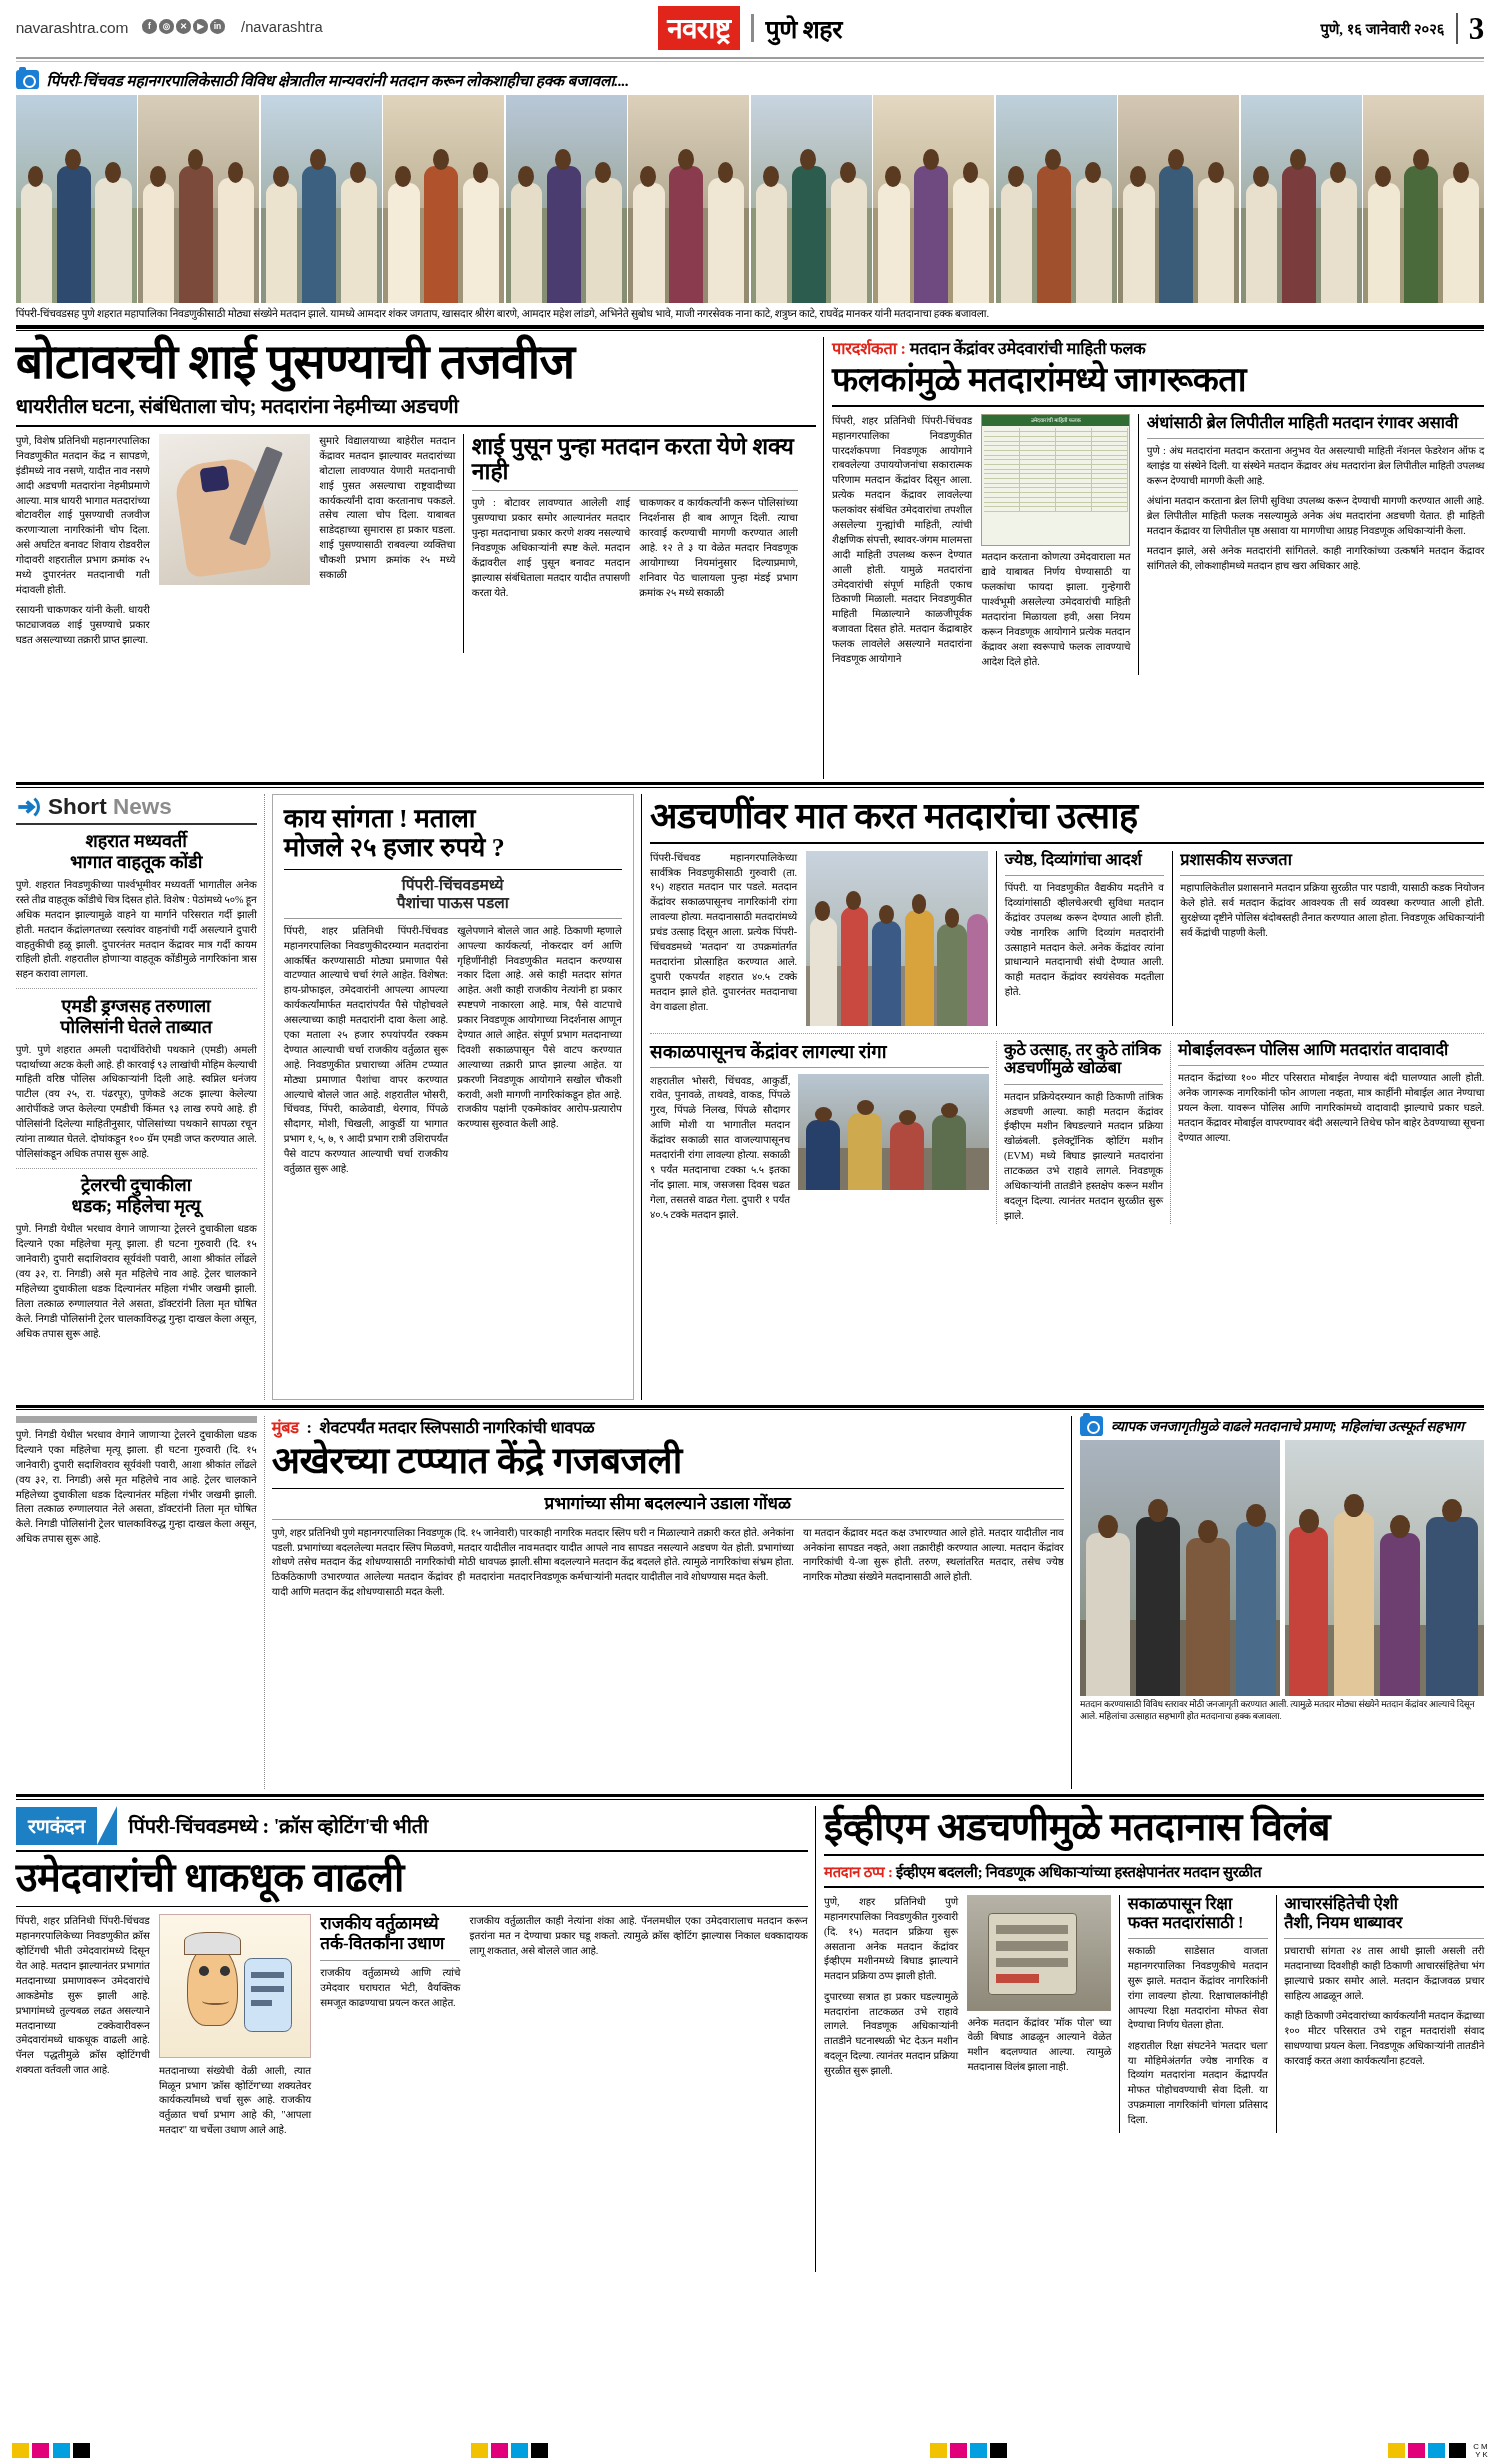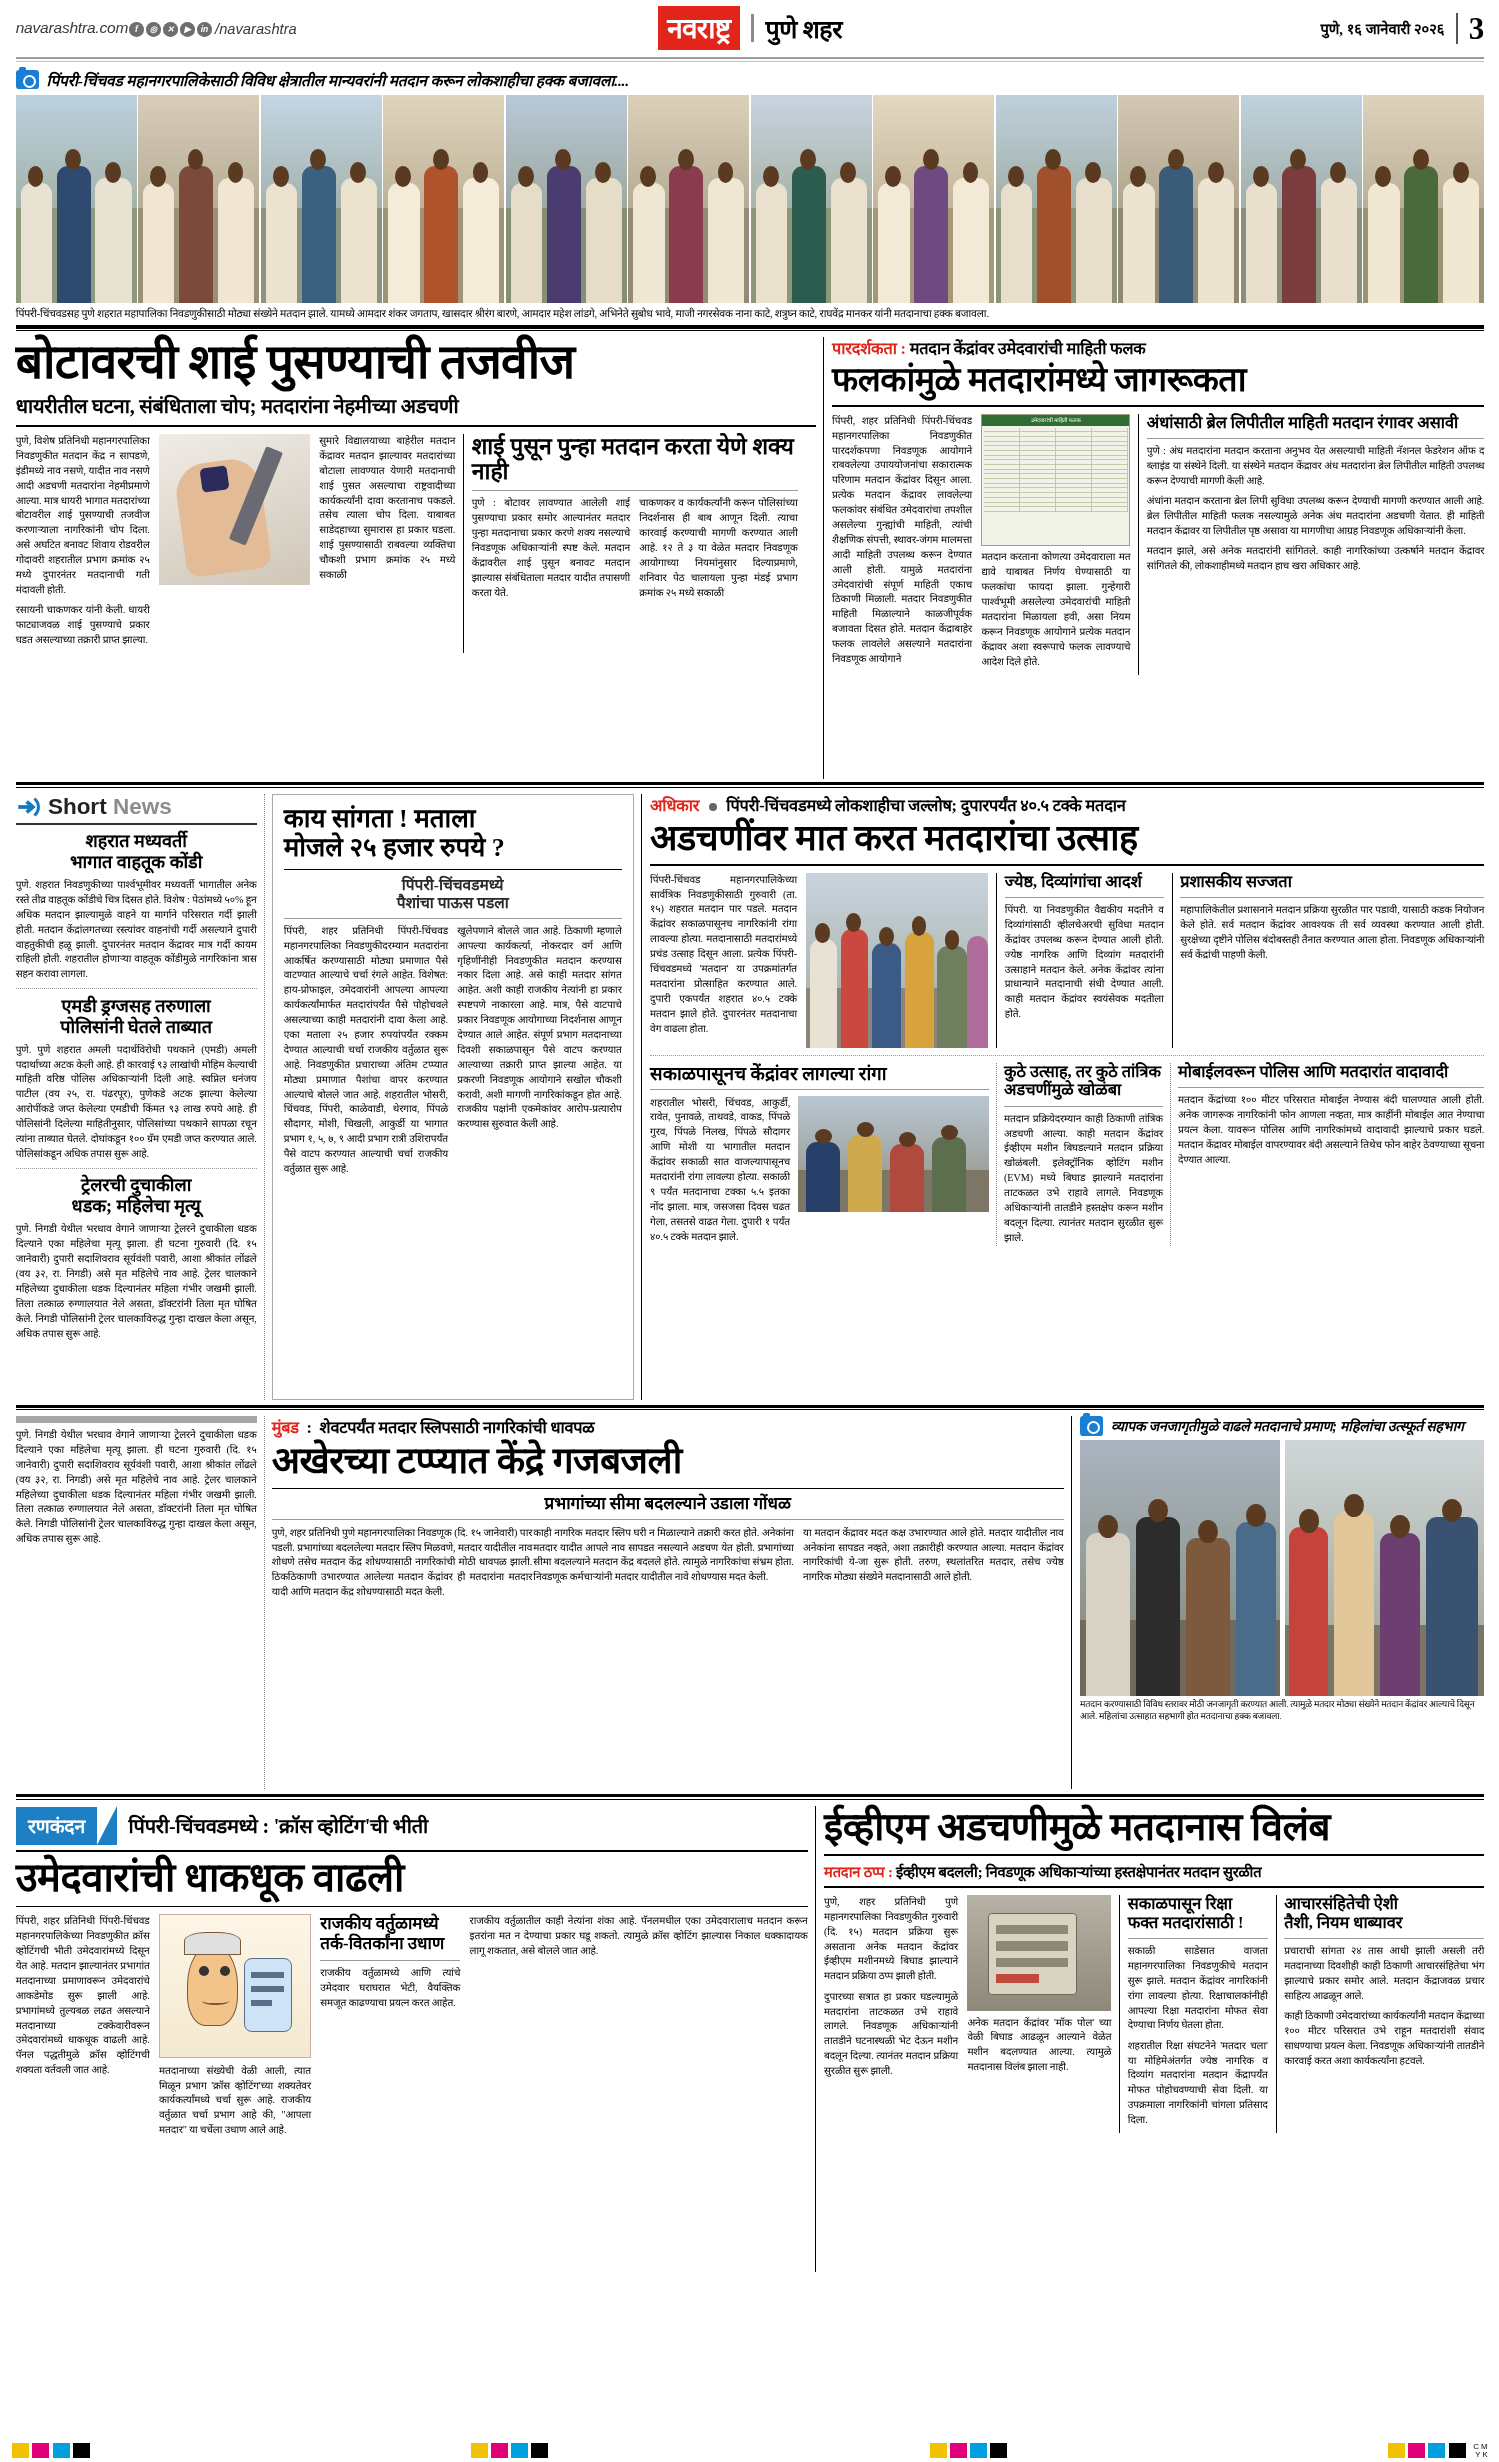--- a/index.html
+++ b/index.html
@@ -7,21 +7,21 @@
     width: 1500px; height: 2462px;
     background: #ffffff;
     font-family: "Liberation Serif", "DejaVu Serif", serif;
     color: #000;
     overflow: hidden;
   }
   .page { position: relative; width: 1500px; height: 2462px; padding: 0 11px; }
 
   
   .masthead { display: flex; align-items: center; height: 56px; padding: 0 4.7px; }
-  .mh-left { display: flex; align-items: flex-end; gap: 1px; flex: 1; font-style: italic; }
+  .mh-left { display: flex; align-items: flex-start; gap: 14px; flex: 1; }
   .mh-site { font-family: "Liberation Sans", sans-serif; font-size: 15.5px; color: #3a3a3a; letter-spacing: -0.2px; }
   .mh-social { display: flex; gap: 2.3px; align-items: center; }
   .soc { width: 14.7px; height: 14.7px; border-radius: 50%; background: #6e6e6e; color: #fff;
          font-family: "Liberation Sans", sans-serif; font-size: 8.5px; font-weight: bold;
          display: flex; align-items: center; justify-content: center; line-height: 1; }
   .mh-handle { font-family: "Liberation Sans", sans-serif; font-size: 14.7px; color: #3a3a3a; margin-left: 2.3px; }
   .mh-center { display: flex; align-items: center; gap: 11px; }
   .mh-logo { background: #e1251b; color: #fff; font-size: 28px; font-weight: bold; padding: 1.6px 9.3px 3.9px;
              letter-spacing: -0.8px; font-family: "Liberation Serif", serif; }
   .mh-divider { width: 3.9px; height: 28px; background: #8a8a8a; }
@@ -514,25 +514,20 @@
         <div style="display:flex;">
           <div style="flex:1;" class="body-txt">पिंपरी, शहर प्रतिनिधी पिंपरी-चिंचवड महानगरपालिका निवडणुकीदरम्यान मतदारांना आकर्षित करण्यासाठी मोठ्या प्रमाणात पैसे वाटण्यात आल्याचे चर्चा रंगले आहेत. विशेषत: हाय-प्रोफाइल, उमेदवारांनी आपल्या आपल्या कार्यकर्त्यांमार्फत मतदारांपर्यंत पैसे पोहोचवले असल्याच्या काही मतदारांनी दावा केला आहे. एका मताला २५ हजार रुपयांपर्यंत रक्कम देण्यात आल्याची चर्चा राजकीय वर्तुळात सुरू आहे. निवडणुकीत प्रचाराच्या अंतिम टप्प्यात मोठ्या प्रमाणात पैशांचा वापर करण्यात आल्याचे बोलले जात आहे. शहरातील भोसरी, चिंचवड, पिंपरी, काळेवाडी, थेरगाव, पिंपळे सौदागर, मोशी, चिखली, आकुर्डी या भागात प्रभाग १, ५, ७, ९ आदी प्रभाग रात्री उशिरापर्यंत पैसे वाटप करण्यात आल्याची चर्चा राजकीय वर्तुळात सुरू आहे.</div>
           <div style="flex:1;margin-left:9.3px;" class="body-txt">खुलेपणाने बोलले जात आहे. ठिकाणी म्हणाले आपल्या कार्यकर्त्या, नोकरदार वर्ग आणि गृहिणींनीही निवडणुकीत मतदान करण्यास नकार दिला आहे. असे काही मतदार सांगत आहेत. अशी काही राजकीय नेत्यांनी हा प्रकार स्पष्टपणे नाकारला आहे. मात्र, पैसे वाटपाचे प्रकार निवडणूक आयोगाच्या निदर्शनास आणून देण्यात आले आहेत. संपूर्ण प्रभाग मतदानाच्या दिवशी सकाळपासून पैसे वाटप करण्यात आल्याच्या तक्रारी प्राप्त झाल्या आहेत. या प्रकरणी निवडणूक आयोगाने सखोल चौकशी करावी, अशी मागणी नागरिकांकडून होत आहे. राजकीय पक्षांनी एकमेकांवर आरोप-प्रत्यारोप करण्यास सुरुवात केली आहे.</div>
         </div>
       </div>
     </div>
 
     <div class="vsep"></div>
 
     <div style="flex:1;">
-      <div class="kick-line">
-        <span class="kick-red">अधिकार</span>
-        <span class="bullet-dot"></span>
-        <span>पिंपरी-चिंचवडमध्ये लोकशाहीचा जल्लोष; दुपारपर्यंत ४०.५ टक्के मतदान</span>
-      </div>
       <h2 class="head-big" style="font-size:36px;margin-top:3.1px;">अडचणींवर मात करत मतदारांचा उत्साह</h2>
       <div style="height:1.6px;background:#000;margin:6.2px 0 7px;"></div>
 
       <div style="display:flex;">
         <div style="width:147px;" class="body-txt">पिंपरी-चिंचवड महानगरपालिकेच्या सार्वत्रिक निवडणुकीसाठी गुरुवारी (ता. १५) शहरात मतदान पार पडले. मतदान केंद्रांवर सकाळपासूनच नागरिकांनी रांगा लावल्या होत्या. मतदानासाठी मतदारांमध्ये प्रचंड उत्साह दिसून आला. प्रत्येक पिंपरी-चिंचवडमध्ये 'मतदान' या उपक्रमांतर्गत मतदारांना प्रोत्साहित करण्यात आले. दुपारी एकपर्यंत शहरात ४०.५ टक्के मतदान झाले होते. दुपारनंतर मतदानाचा वेग वाढला होता.</div>
         <div style="width:182px;margin-left:9.3px;">
           <div class="photo-box" style="height:175px;">
             <div class="bgsky" style="background:linear-gradient(180deg,#c9d3de,#9fa89a);"></div>
             <div style="position:absolute;left:0;right:0;bottom:0;height:34%;background:#8d8577;"></div>
             <div class="fig" style="left:2%;width:15%;height:62%;background:#e8e2d4;"></div>

